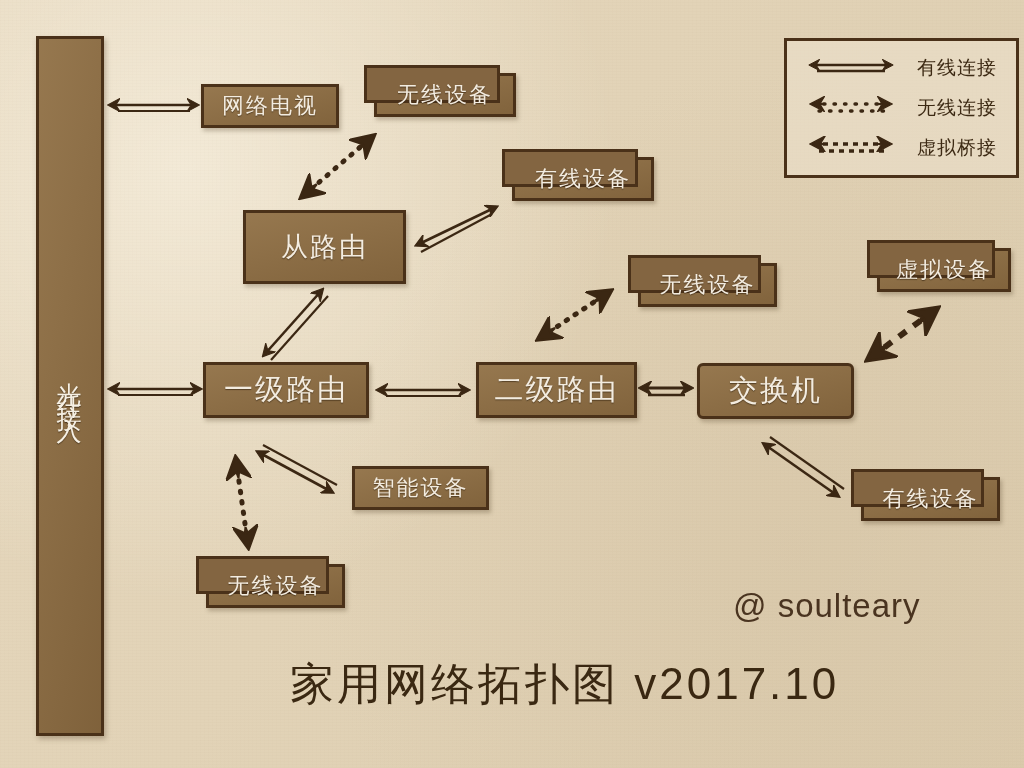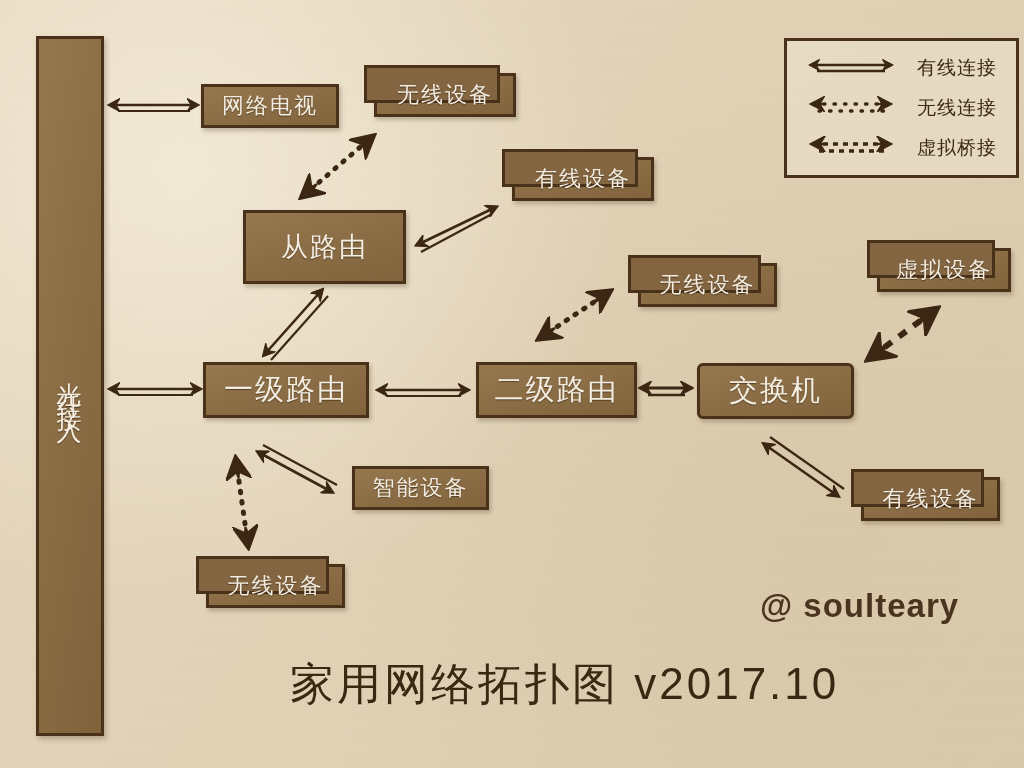--- a/index.html
+++ b/index.html
@@ -289,17 +289,17 @@
       <div class="legend-art">
         <svg width="108" height="34" viewBox="0 0 108 34">
           <line x1="16" y1="13" x2="92" y2="13" stroke="#3b2713" stroke-width="3.6" stroke-dasharray="5 5" marker-start="url(#lah)" marker-end="url(#lah)"></line>
           <line x1="22" y1="20" x2="88" y2="20" stroke="#3b2713" stroke-width="3.6" stroke-dasharray="5 5"></line>
         </svg>
       </div>
       <span class="legend-label">虚拟桥接</span>
     </div>
   </div>
 
-  <div class="signature" style="left:760px; top:587px;font-weight:bold;">@ soulteary</div>
+  <div class="signature" style="left:733px; top:587px;">@ soulteary</div>
 
   <div class="title" style="left:290px; top:655px;">家用网络拓扑图 v2017.10</div>
 
 </div>
 
 </body></html>

